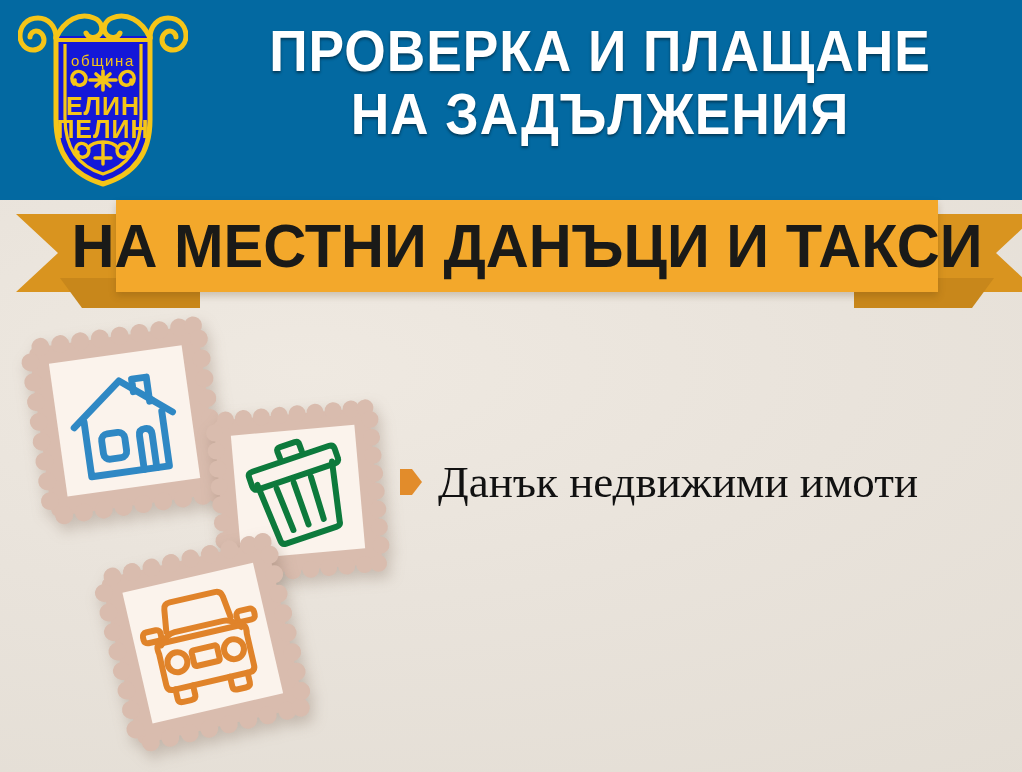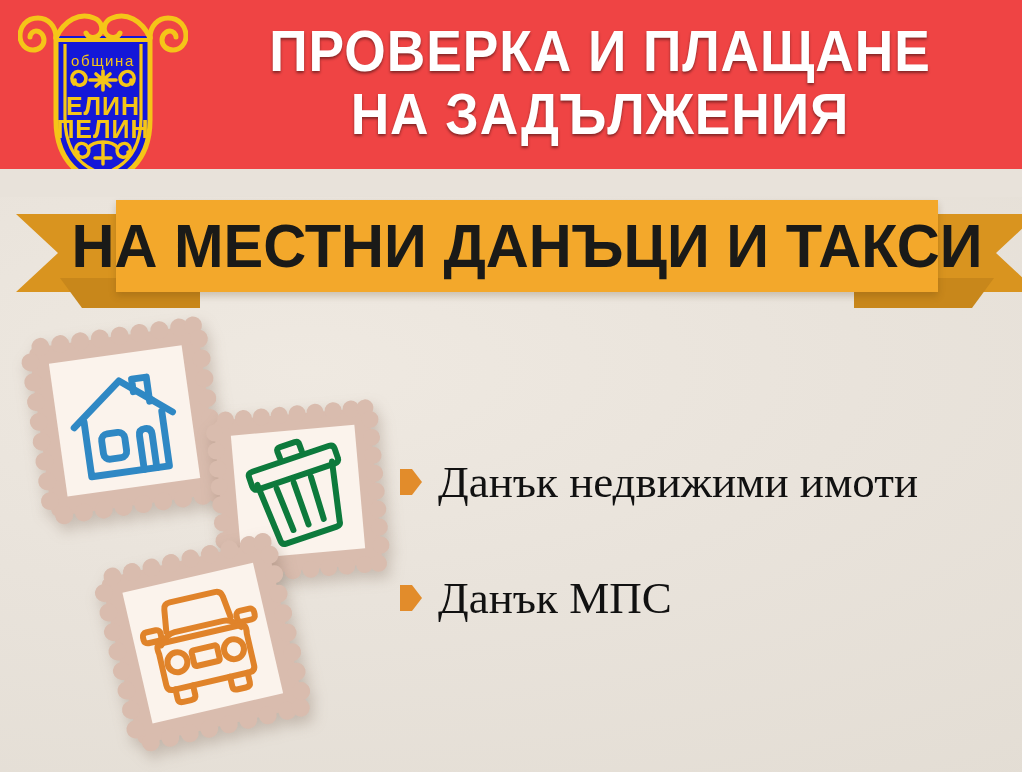--- a/index.html
+++ b/index.html
@@ -16,22 +16,22 @@
   
   .paper-glow{
     position:absolute;left:0;top:197px;width:1022px;height:575px;
     background:
       radial-gradient(120% 90% at 30% 30%, #efe9e1 0%, #e9e3db 45%, #e3ddd4 100%);
     pointer-events:none;
   }
 
   
   .header{
-    position:absolute;left:0;top:0;width:1022px;height:169px;
-    background:#ef4444;
+    position:absolute;left:0;top:0;width:1022px;height:200px;
+    background:#0369a1;
     overflow:hidden;
   }
   .header-title{
     position:absolute;left:190px;top:20px;width:820px;
     text-align:center;
     color:#ffffff;
     font-family:"Liberation Sans", sans-serif;
     font-weight:bold;
     font-size:58px;
     line-height:1.08;
@@ -347,20 +347,16 @@
   </div>
 
   <div class="list">
 
     <div class="list-item">
       <span class="bullet"></span>
       <span class="list-label">Данък недвижими имоти</span>
     </div>
 
 
-    <div class="list-item">
-      <span class="bullet"></span>
-      <span class="list-label">Данък МПС</span>
-    </div>
 
   </div>
 
 </div>
 
 </body></html>

